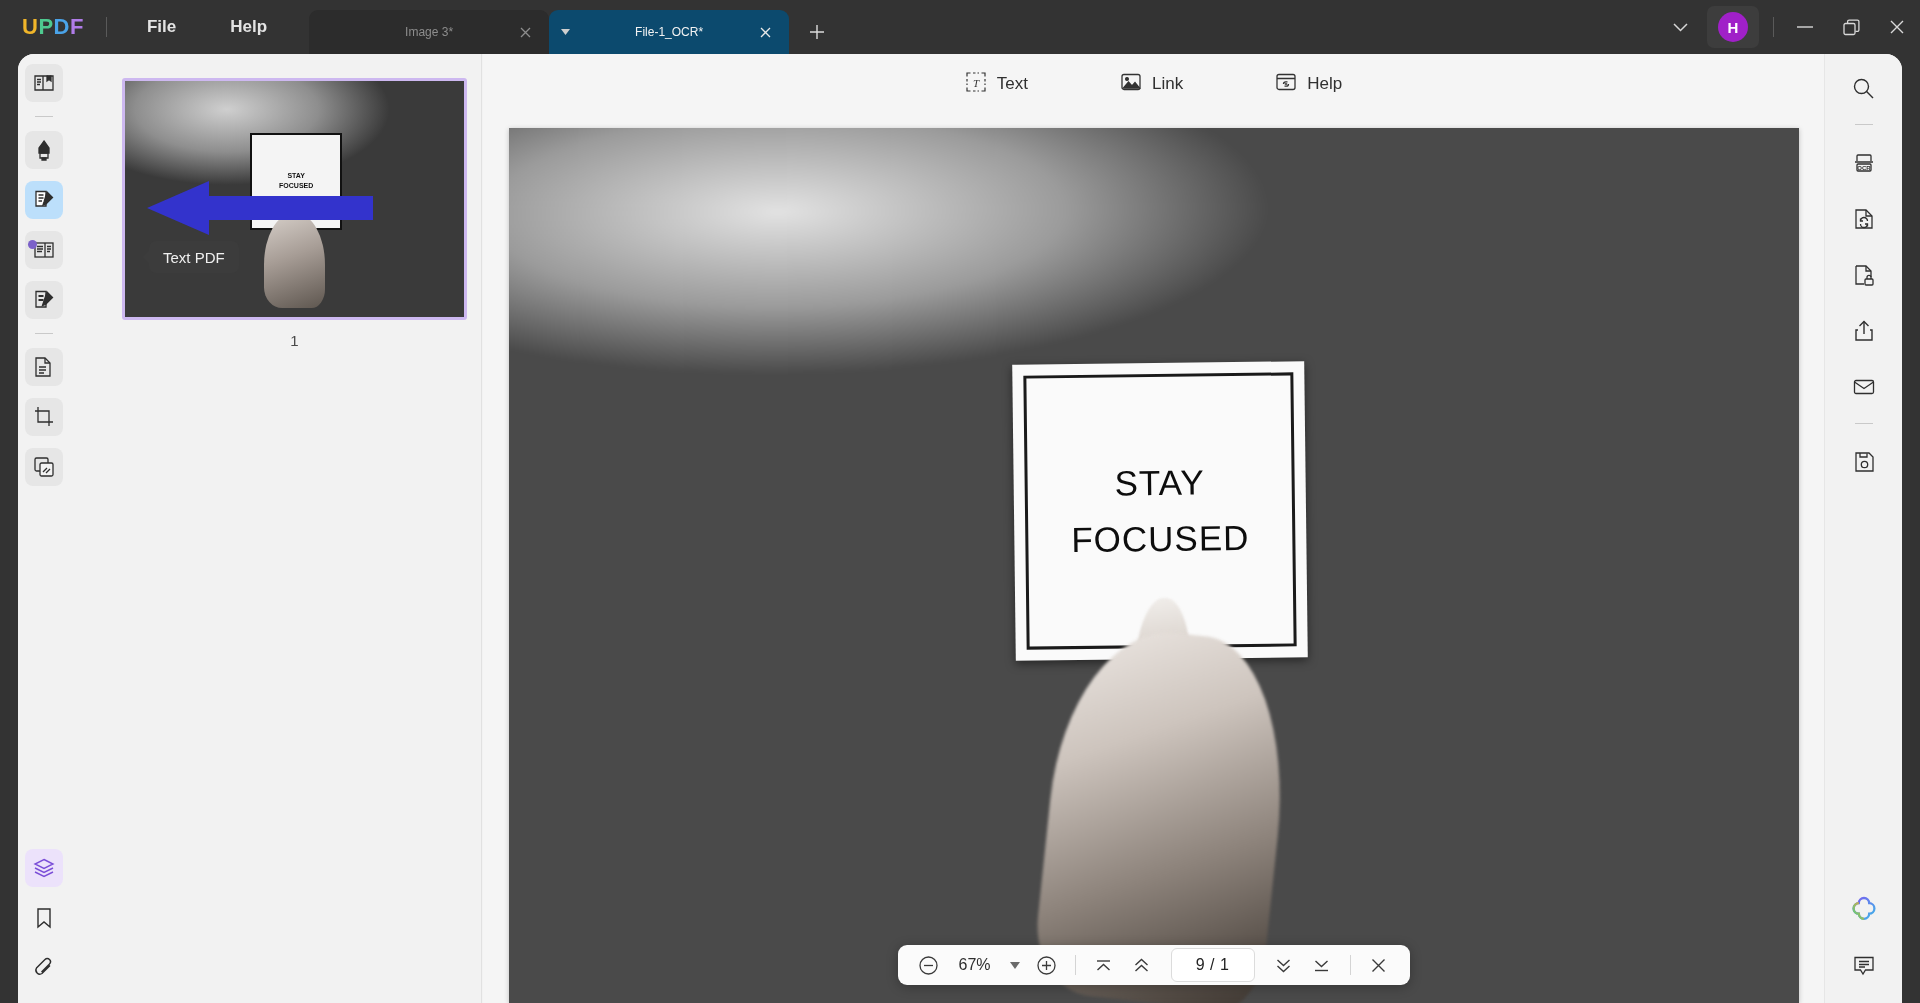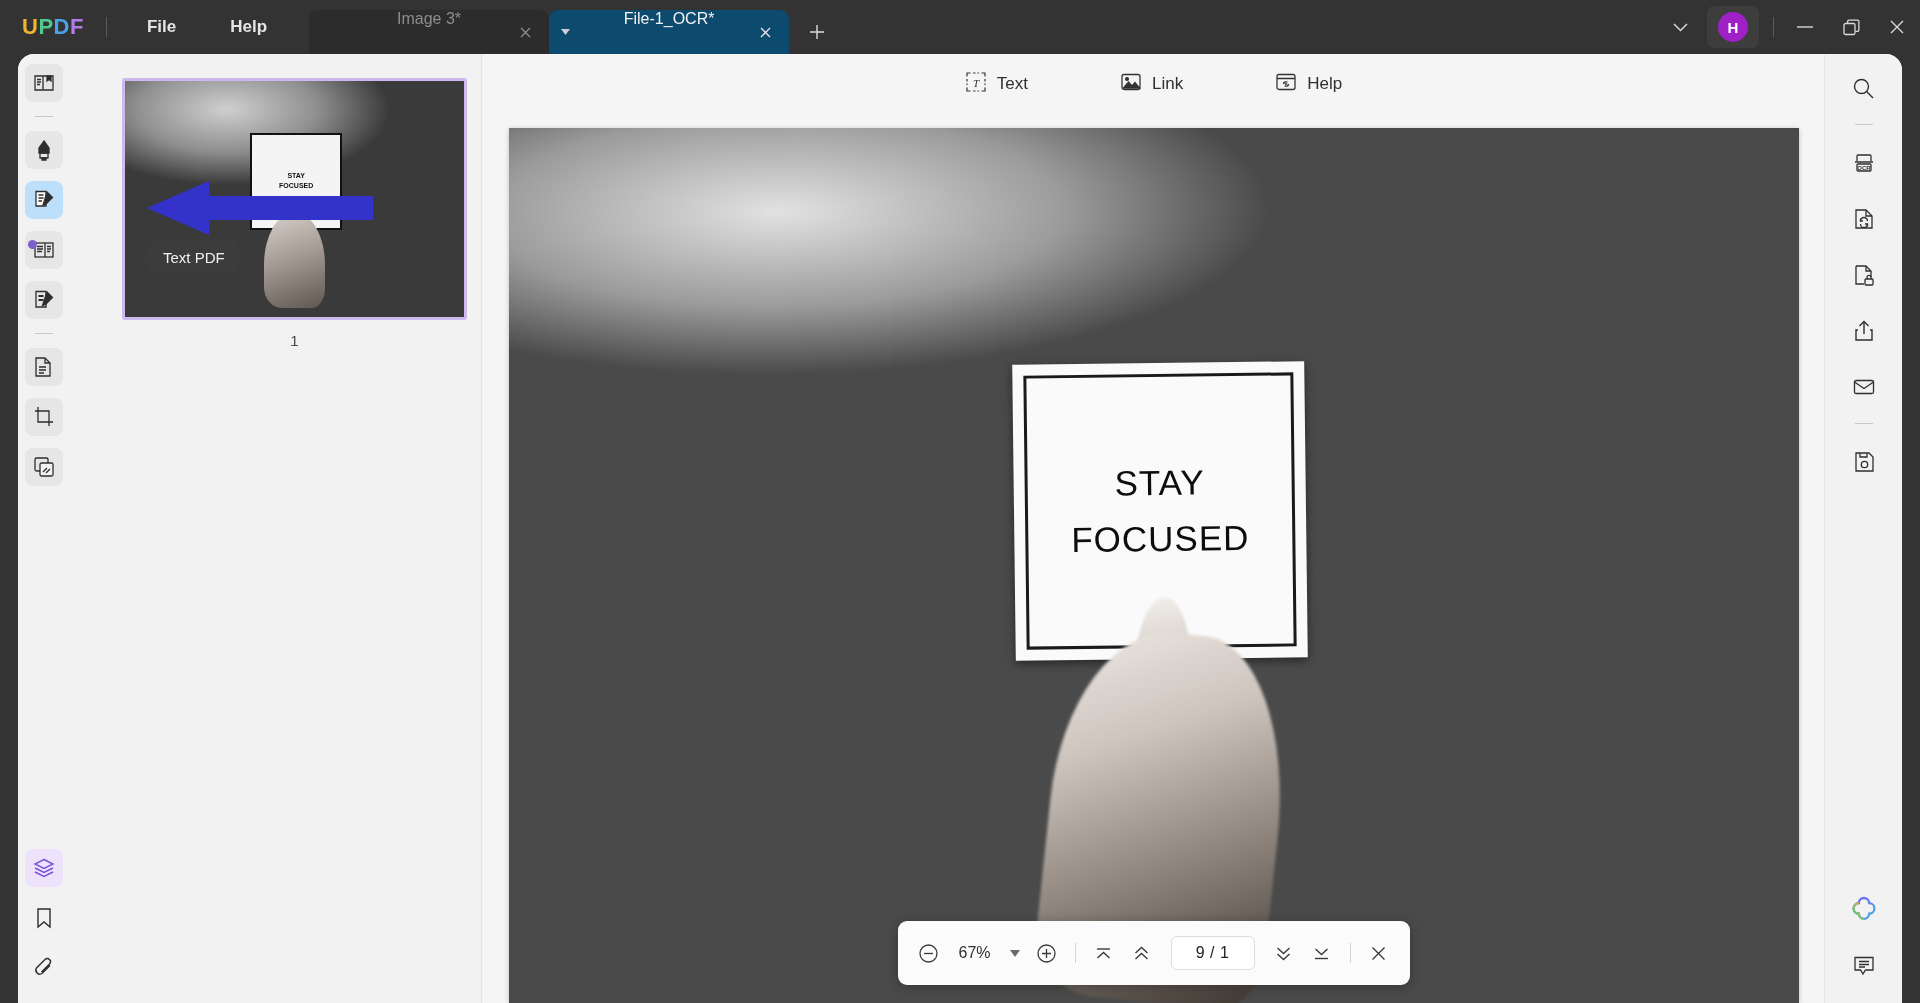--- a/index.html
+++ b/index.html
@@ -25,23 +25,23 @@
     width:1px; height:20px; background:#5a5a5a; margin:0 22px;
   }
   .menu-item{
     font-size:17px; color:#e4e4e4; padding:6px 18px; border-radius:5px;
     cursor:default; white-space:nowrap;font-weight:bold;
   }
 
   #tabstrip{ display:flex; align-items:flex-end; height:54px; margin-left:24px; }
   .tab{
     position:relative; height:44px; width:240px; display:flex;
-    align-items:flex-start; justify-content:center;
+    align-items:center; justify-content:center;
     border-top-left-radius:9px; border-top-right-radius:9px;
-    font-size:16px; margin-top:10px; padding:0 8px;
+    font-size:12px; margin-top:10px; padding:0 8px;
   }
   .tab.inactive{ background:#2c2c2c; color:#8d8d8d; }
   .tab.active{ background:#0c4a6e; color:#f3f3f3; }
   .tab-caret{
     position:absolute; left:12px; top:50%; transform:translateY(-50%);
     font-size:9px; color:#cfcfcf;
   }
   .tab-label{
     max-width:160px; overflow:hidden; text-overflow:ellipsis; white-space:nowrap;
   }
@@ -220,21 +220,21 @@
   #finger{
     position:absolute; left:626px; top:470px; width:56px; height:120px;
     background:linear-gradient(170deg,#f2efec 0%,#d6cec7 50%,#9b918a 100%);
     border-radius:48% 48% 30% 30%/60% 60% 14% 14%;
     filter:blur(1px); transform:rotate(2deg);
   }
 
   
   #zoombar{
     position:absolute; left:50%; transform:translateX(-50%); bottom:18px;
-    height:64px; background:#fbfbfb; border-radius:9px;
+    height:40px; background:#fbfbfb; border-radius:9px;
     box-shadow:0 2px 12px rgba(0,0,0,.28);
     display:flex; align-items:center; padding:0 14px; gap:4px; z-index:30;
   }
   .zb-btn{
     width:34px; height:34px; display:flex; align-items:center; justify-content:center;
     color:#3a3a3a; border-radius:6px;
   }
   #zoom-value{
     font-size:16px; color:#2f2f2f; min-width:50px; text-align:center;
     padding:0 2px;

